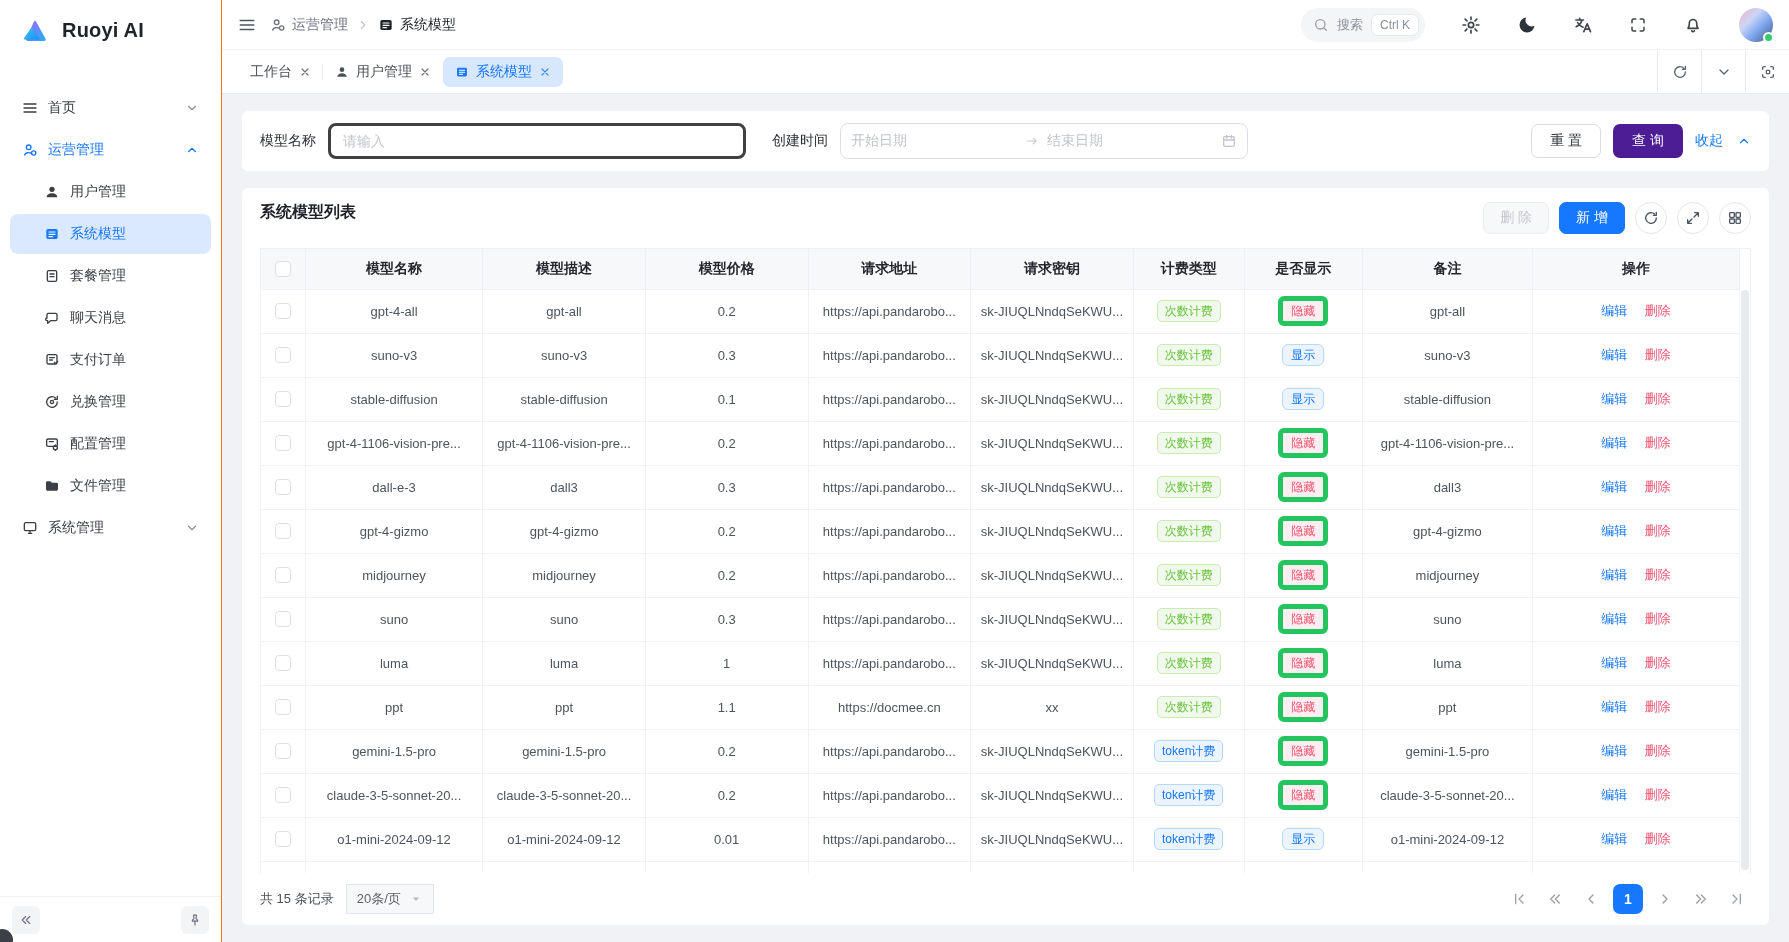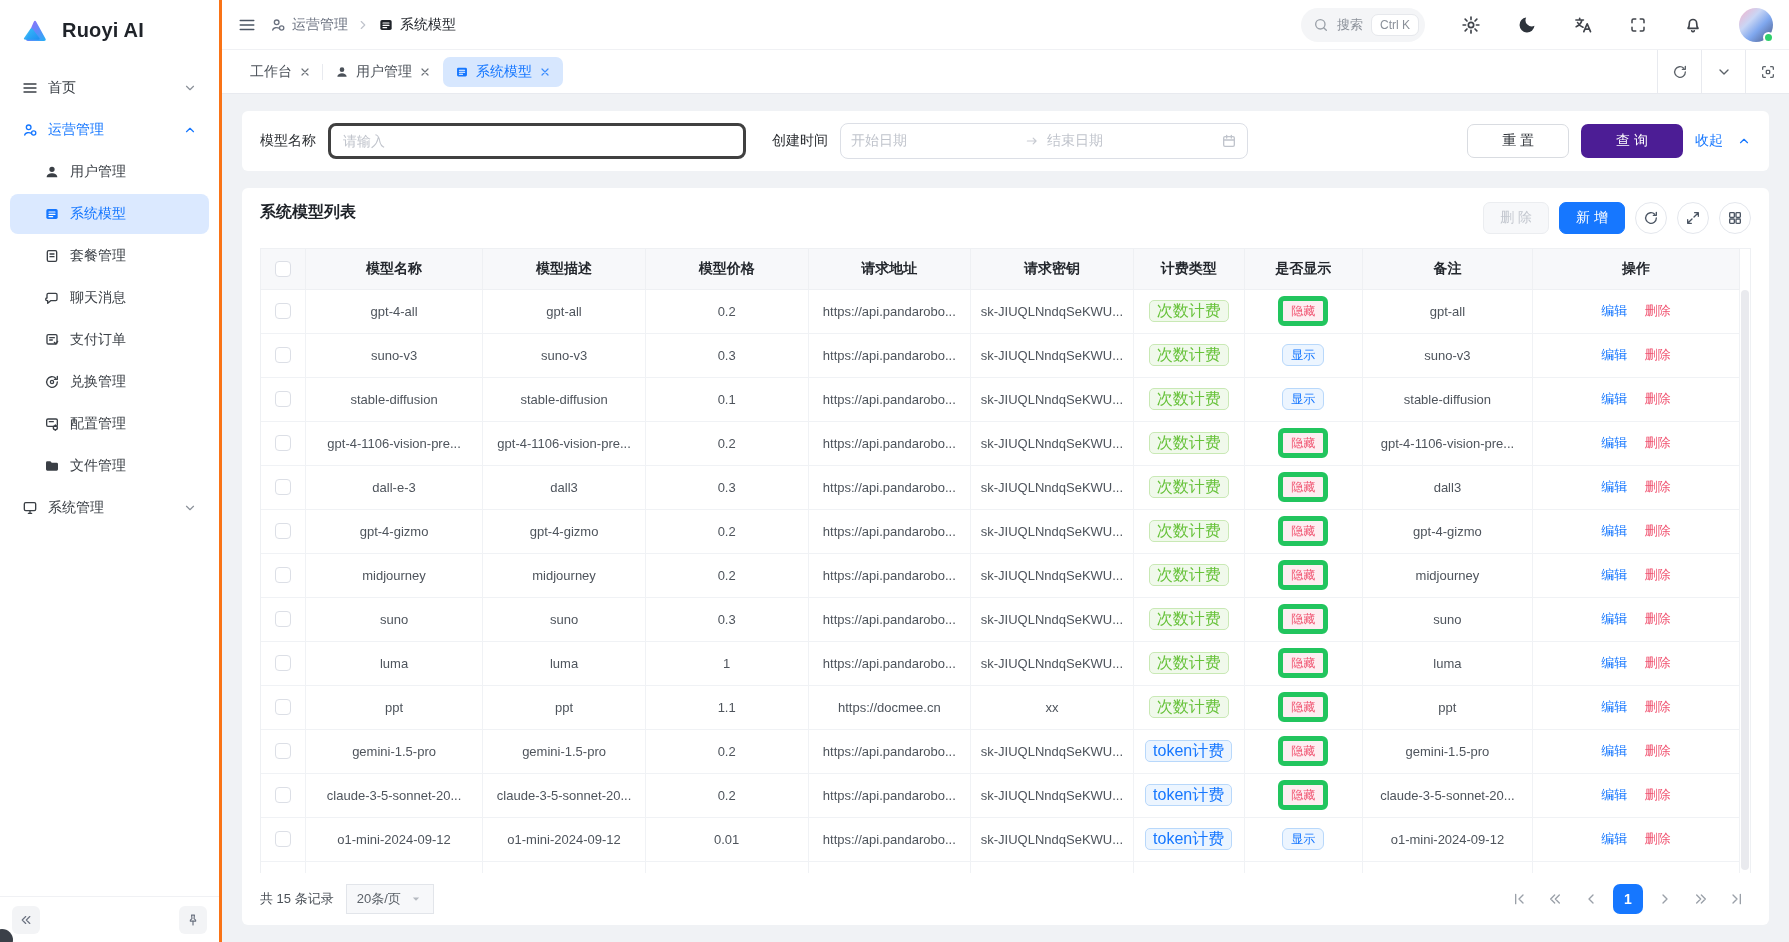--- a/index.html
+++ b/index.html
@@ -7,21 +7,21 @@
   body { font-family:"Liberation Sans","DejaVu Sans",sans-serif; font-size:14px; color:#303133; background:#f0f2f5; }
   .app { width:1789px; height:942px; display:flex; position:relative; }
 
   
   .icon { display:inline-flex; align-items:center; justify-content:center; flex:0 0 auto; }
   .icon svg { width:100%; height:100%; display:block; }
   .i14 { width:14px; height:14px; } .i16 { width:16px; height:16px; }
   .i18 { width:18px; height:18px; } .i20 { width:20px; height:20px; }
 
   
-  .sidebar { width:222px; background:#fff; border-right:3px solid #f97316; display:flex; flex-direction:column; }
+  .sidebar { width:222px; background:#fff; border-right:1px solid #f97316; display:flex; flex-direction:column;gap:20px; }
   .logo-row { display:flex; align-items:center; gap:10px; padding:14px 18px 10px 18px; height:56px; }
   .logo-mark { width:34px; height:34px; }
   .brand { font-size:20px; font-weight:700; color:#1f2329; letter-spacing:.2px; }
   .side-menu { flex:1; padding:10px 10px 0 10px; overflow:hidden; }
   .side-item { display:flex; align-items:center; gap:10px; height:40px; margin:2px 0; padding:0 12px; border-radius:8px; color:#3a3f45; cursor:pointer; }
   .side-item .lbl { flex:1; font-size:14px; }
   .side-item .chev { color:#8a9099; }
   .side-item.blue { color:#1677ff; }
   .side-item.blue .chev { color:#1677ff; }
   .side-sub { display:flex; align-items:center; gap:10px; height:40px; margin:2px 0; padding:0 12px 0 34px; border-radius:8px; color:#3a3f45; cursor:pointer; }
@@ -64,21 +64,21 @@
   
   .filter-card { background:#fff; border-radius:6px; padding:12px 18px; display:flex; align-items:center; gap:12px; flex:0 0 auto; }
   .f-label { font-size:14px; color:#2c2f33; white-space:nowrap; }
   .f-input { width:418px; height:36px; border:3px solid #404040; border-radius:8px; padding:0 12px; font-size:14px; color:#8b5cf6; background:#fff; outline:none; font-family:inherit; }
   .f-input::placeholder { color:#c0c4cc; }
   .date-range { width:408px; height:36px; border:1px solid #dcdfe6; border-radius:8px; display:flex; align-items:center; padding:0 10px; gap:8px; color:#c0c4cc; }
   .date-seg { flex:1; font-size:14px; color:#c0c4cc; }
   .date-arrow { color:#c7cad1; width:14px; height:14px; }
   .cal { color:#c0c4cc; }
   .f-spacer { flex:1; }
-  .btn { height:34px; padding:0 34px; border-radius:7px; font-size:14px; display:inline-flex; align-items:center; justify-content:center; cursor:pointer; border:1px solid transparent; white-space:nowrap; font-family:inherit; }
+  .btn { height:34px; padding:0 18px; border-radius:7px; font-size:14px; display:inline-flex; align-items:center; justify-content:center; cursor:pointer; border:1px solid transparent; white-space:nowrap; font-family:inherit; }
   .btn-plain { background:#fff; border-color:#d9dce1; color:#33373d; }
   .btn-primary { background:#4c1d95; color:#fff; }
   .collapse-link { display:flex; align-items:center; gap:14px; color:#1677ff; font-size:14px; cursor:pointer; white-space:nowrap; }
 
   
   .table-card { background:#fff; border-radius:6px; padding:14px 18px 0 18px; flex:1; display:flex; flex-direction:column; min-height:0; }
   .card-head { display:flex; justify-content:space-between; margin-bottom:14px; flex:0 0 auto; }
   .card-title { font-size:16px; font-weight:700; color:#1f2329; }
   .toolbar { display:flex; align-items:center; gap:10px; }
   .btn-sm { height:32px; padding:0 16px; border-radius:7px; font-size:14px; display:inline-flex; align-items:center; cursor:pointer; font-family:inherit; }
@@ -87,21 +87,21 @@
   .circle-btn { width:32px; height:32px; border-radius:50%; border:1px solid #e4e7ed; background:#fff; color:#4b5563; display:flex; align-items:center; justify-content:center; cursor:pointer; }
 
   .table-wrap { flex:1; min-height:0; overflow:hidden; position:relative; border:1px solid #eef0f3; border-bottom:none; }
   table { width:calc(100% - 10px); border-collapse:collapse; table-layout:fixed; }
   thead th { background:#f7f8fa; height:40px; font-size:14px; font-weight:700; color:#24282e; border:1px solid #eef0f3; border-top:none; text-align:center; }
   thead th:first-child { border-left:none; }
   tbody td { height:44px; font-size:13px; color:#4e545c; border:1px solid #f0f2f5; text-align:center; white-space:nowrap; overflow:hidden; text-overflow:ellipsis; padding:0 6px; }
   tbody td:first-child { border-left:none; }
   tbody tr.partial td { border-bottom:none; }
   .cb { display:inline-block; width:16px; height:16px; border:1px solid #dcdfe6; border-radius:4px; background:#fff; vertical-align:middle; cursor:pointer; }
-  .badge { display:inline-block; font-size:16px; line-height:20px; padding:0 7px; border-radius:5px; }
+  .badge { display:inline-block; font-size:12px; line-height:20px; padding:0 7px; border-radius:5px; }
   .badge.count { color:#67c23a; background:#f0f9eb; border:1px solid #c9e9b5; }
   .badge.token { color:#1677ff; background:#ecf5ff; border:1px solid #b8d8fb; }
   .pill { display:inline-block; font-size:12px; line-height:20px; padding:0 8px; border-radius:6px; cursor:pointer; }
   .pill.hidden { color:#f0506e; background:#fdeef1; border:5px solid #22c55e; }
   .pill.shown { color:#1677ff; background:#ecf5ff; border:1px solid #b8d8fb; }
   .ops a { text-decoration:none; font-size:13px; cursor:pointer; }
   .ops .edit { color:#1677ff; margin-right:14px; }
   .ops .del { color:#f0506e; }
   .vscroll { position:absolute; right:1px; top:41px; width:8px; height:calc(100% - 44px); background:#e9eaee; border-radius:4px; }
 

